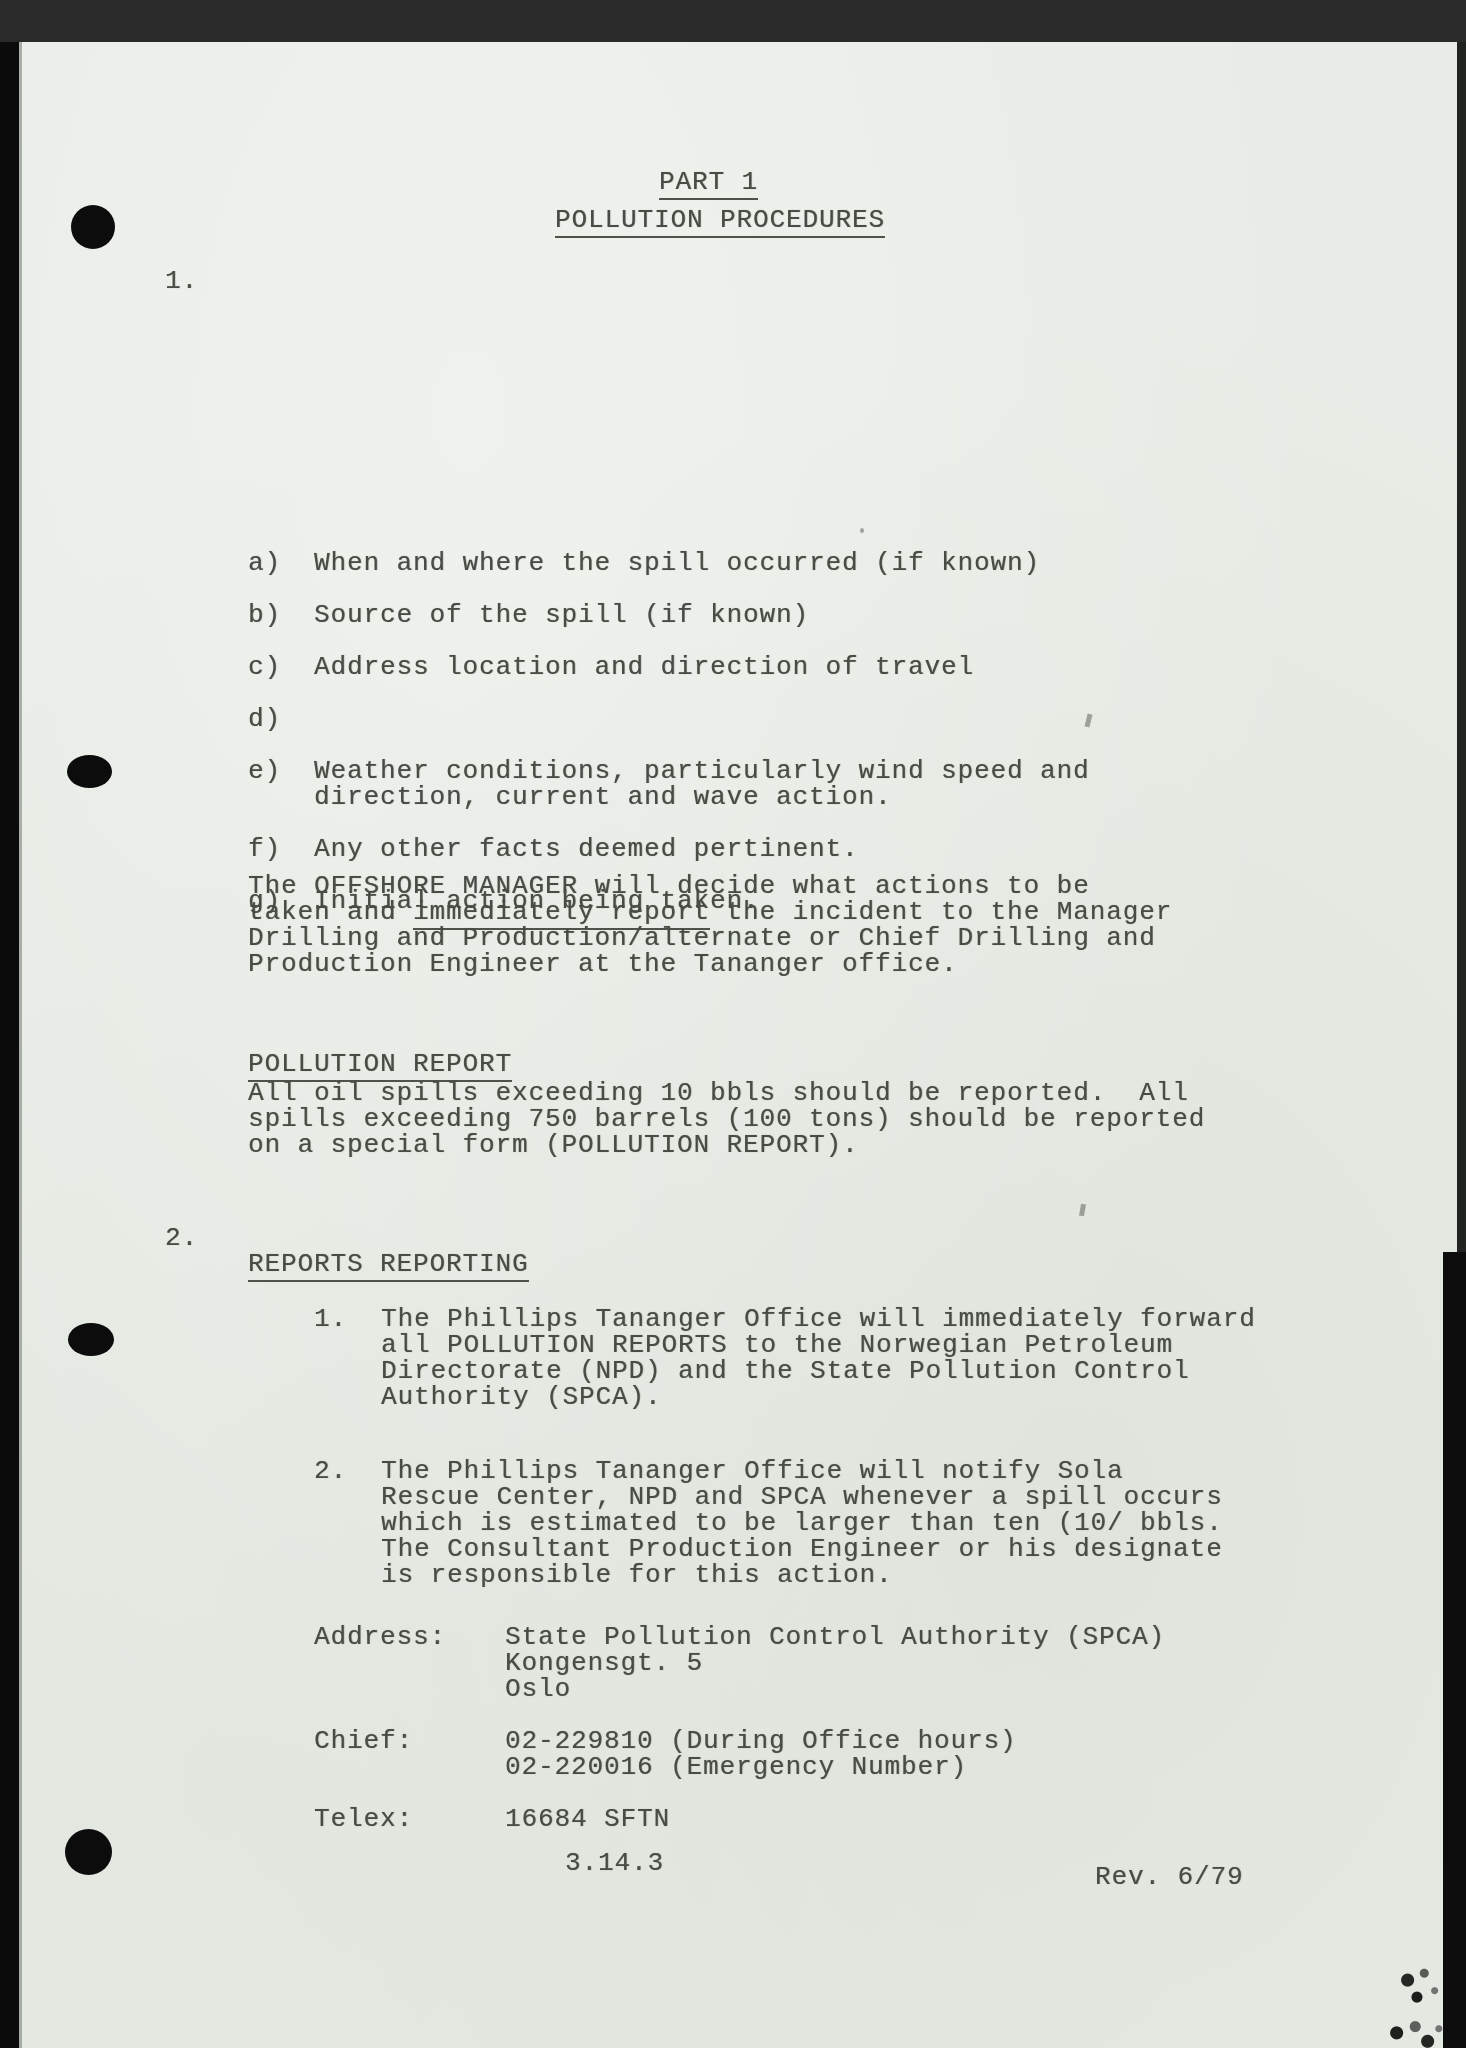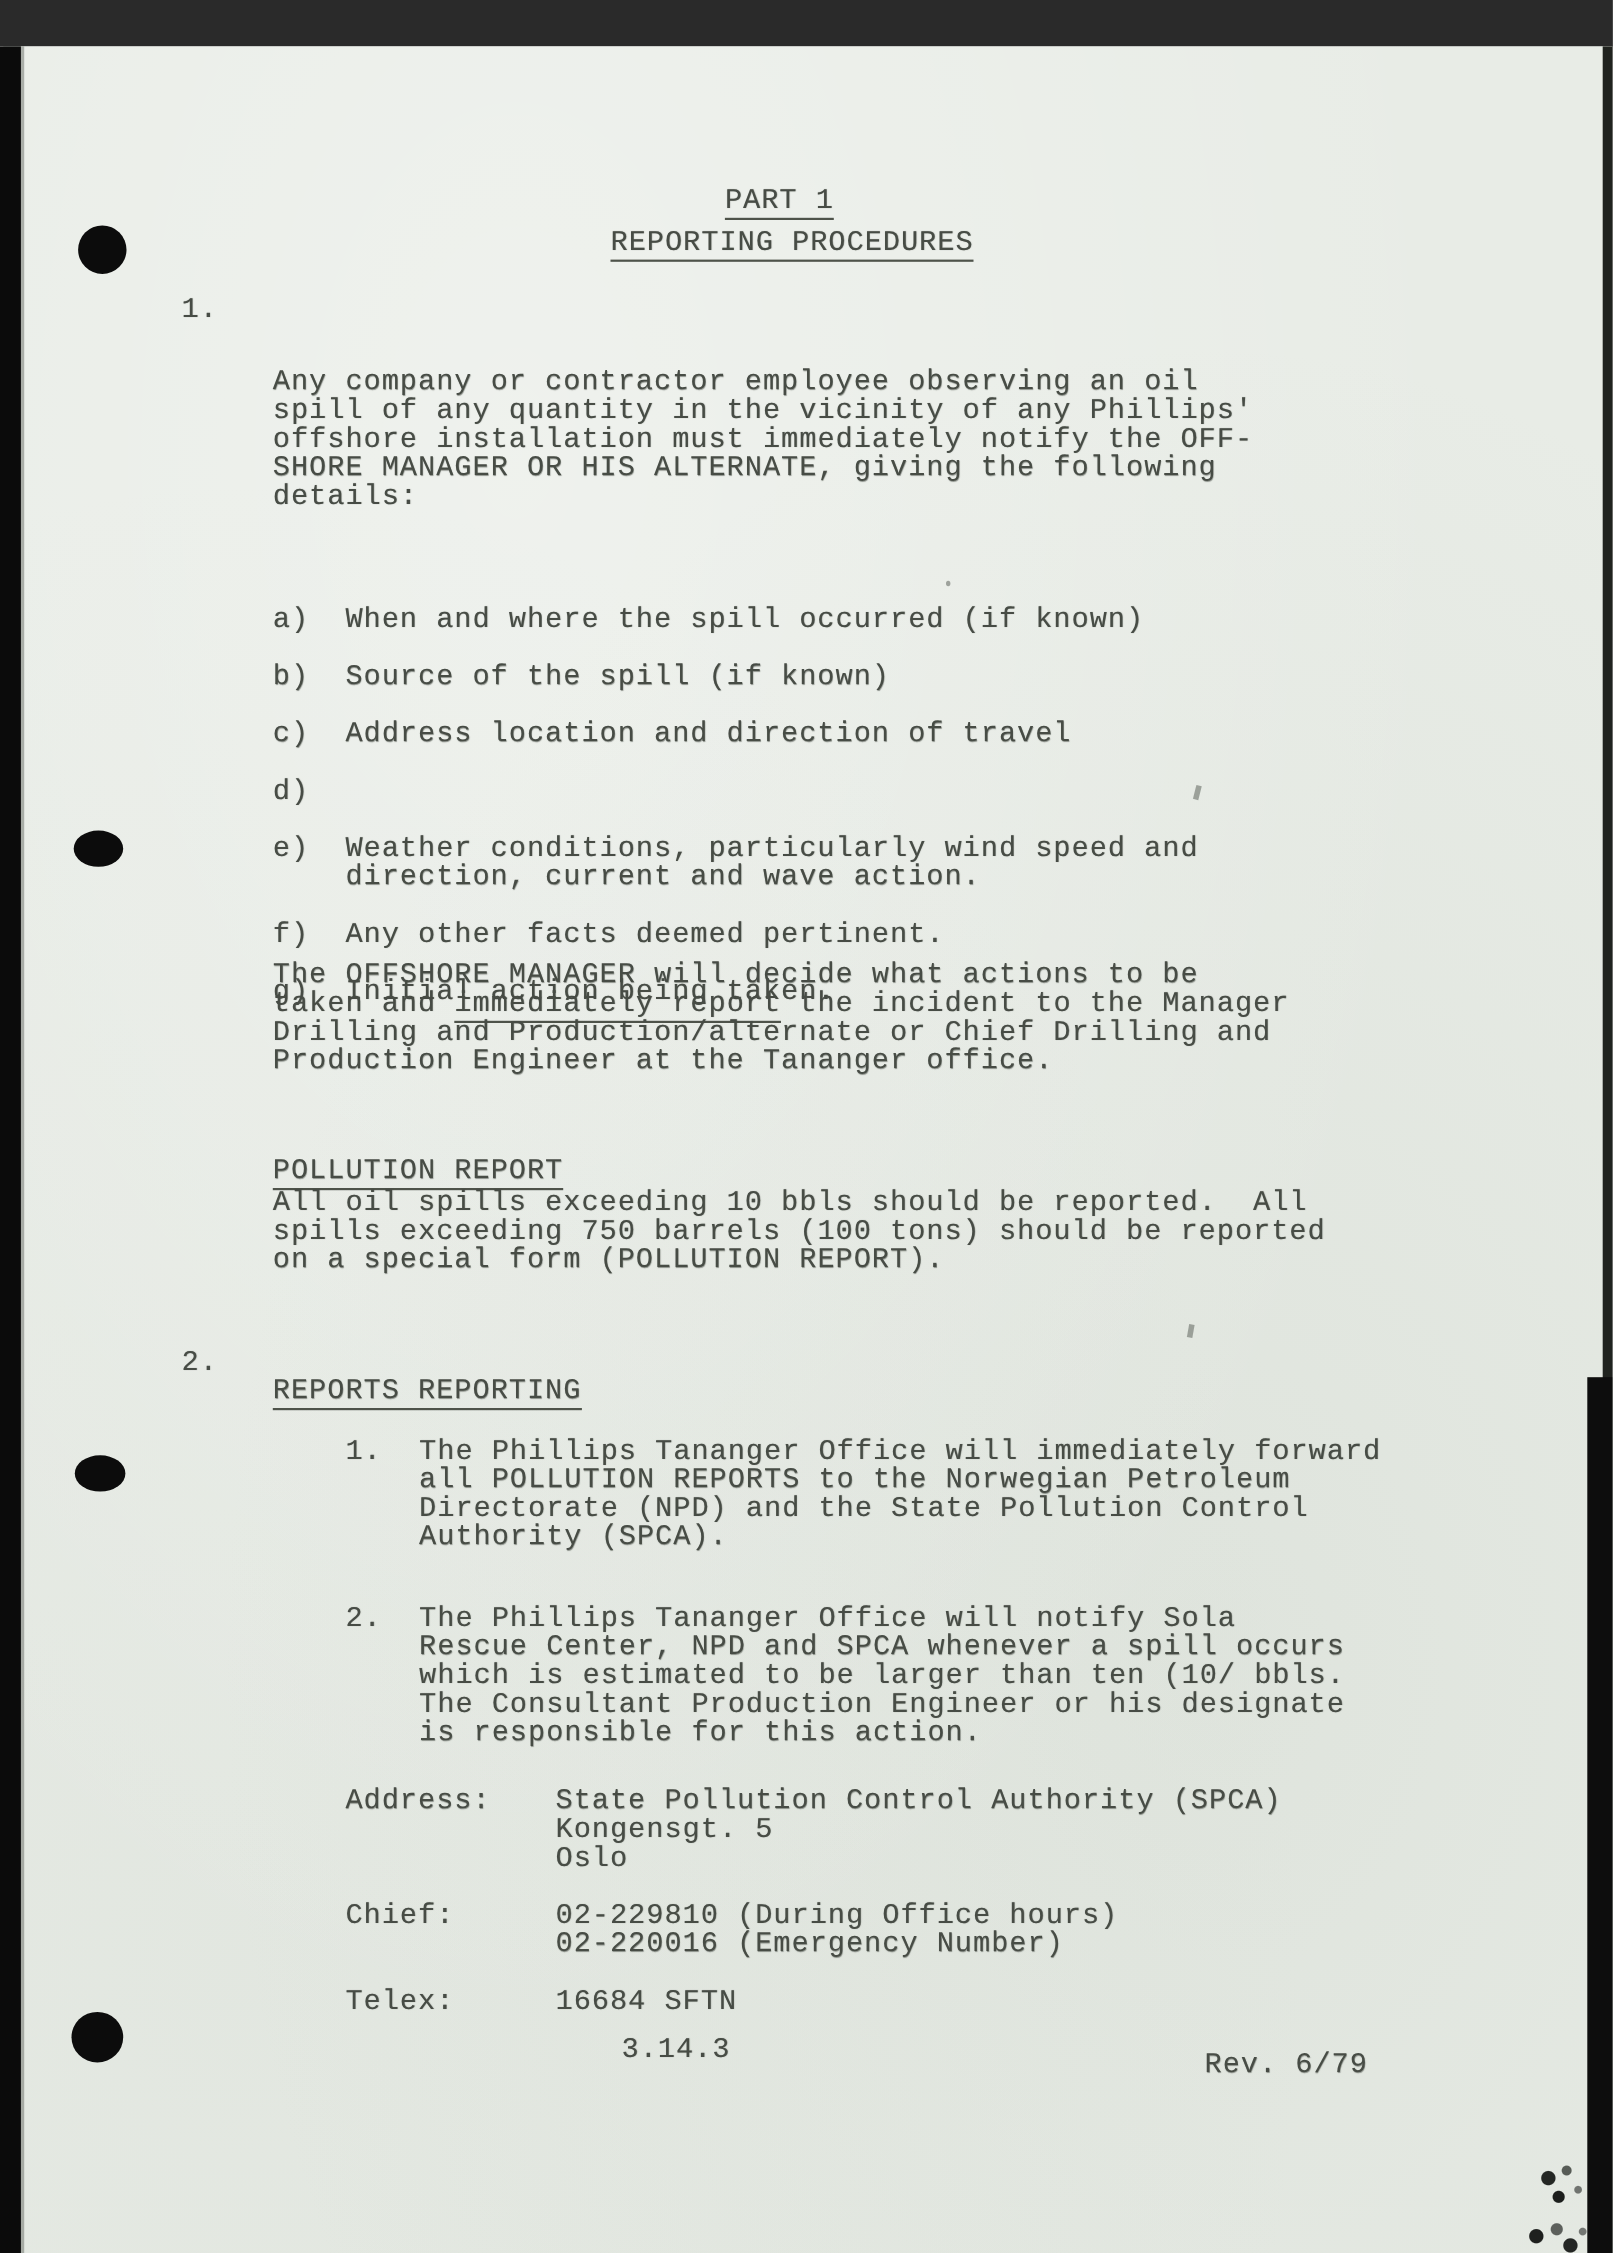--- a/index.html
+++ b/index.html
@@ -74,30 +74,25 @@
   <div class="smudge smudge1"></div>
   <div class="smudge smudge2"></div>
   <div class="speck speck1"></div>
   <div class="speck speck2"></div>
   <div class="speck speck3"></div>
 
   <div class="txt" style="left:659px; top:101px;">
     <span class="u">PART 1</span>
   </div>
   <div class="txt" style="left:555px; top:139px;">
-    <span class="u">REPORTING PROCEDURES</span>
+    <span class="u">POLLUTION PROCEDURES</span>
   </div>
 
   <div class="txt" style="left:165px; top:226px;">1.</div>
 
-  <div class="txt" style="left:248px; top:292px; width:960px;">Any company or contractor employee observing an oil
-spill of any quantity in the vicinity of any Phillips'
-offshore installation must immediately notify the OFF-
-SHORE MANAGER OR HIS ALTERNATE, giving the following
-details:</div>
 
   <div class="txt" style="left:248px; top:482px; width:1000px;">
     <div class="row">
       <span class="detail-letter">a)</span>
       <span class="detail-text">When and where the spill occurred (if known)</span>
     </div>
     <div class="row">
       <span class="detail-letter">b)</span>
       <span class="detail-text">Source of the spill (if known)</span>
     </div>

